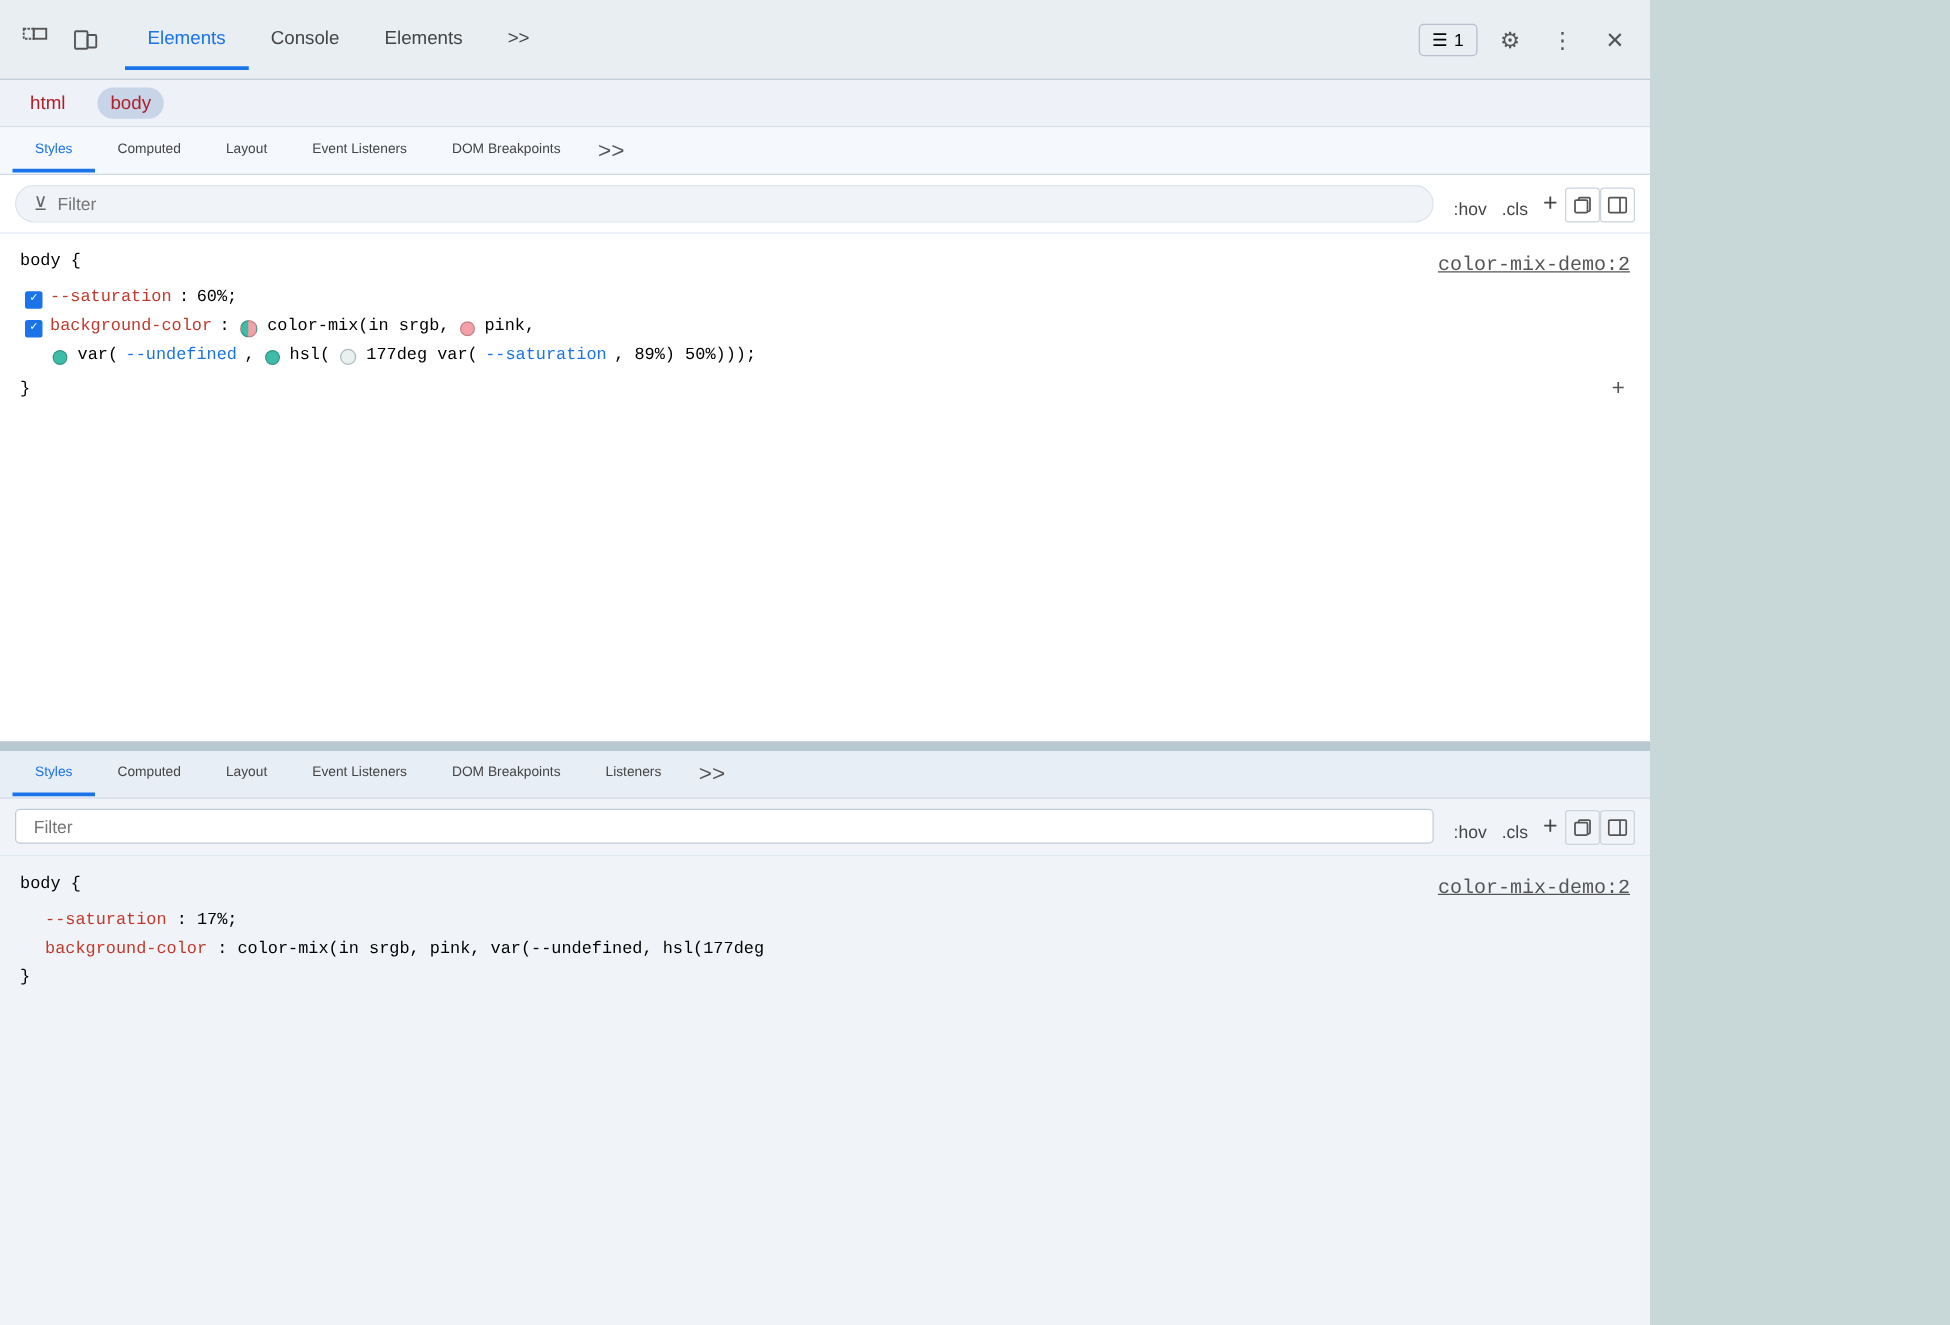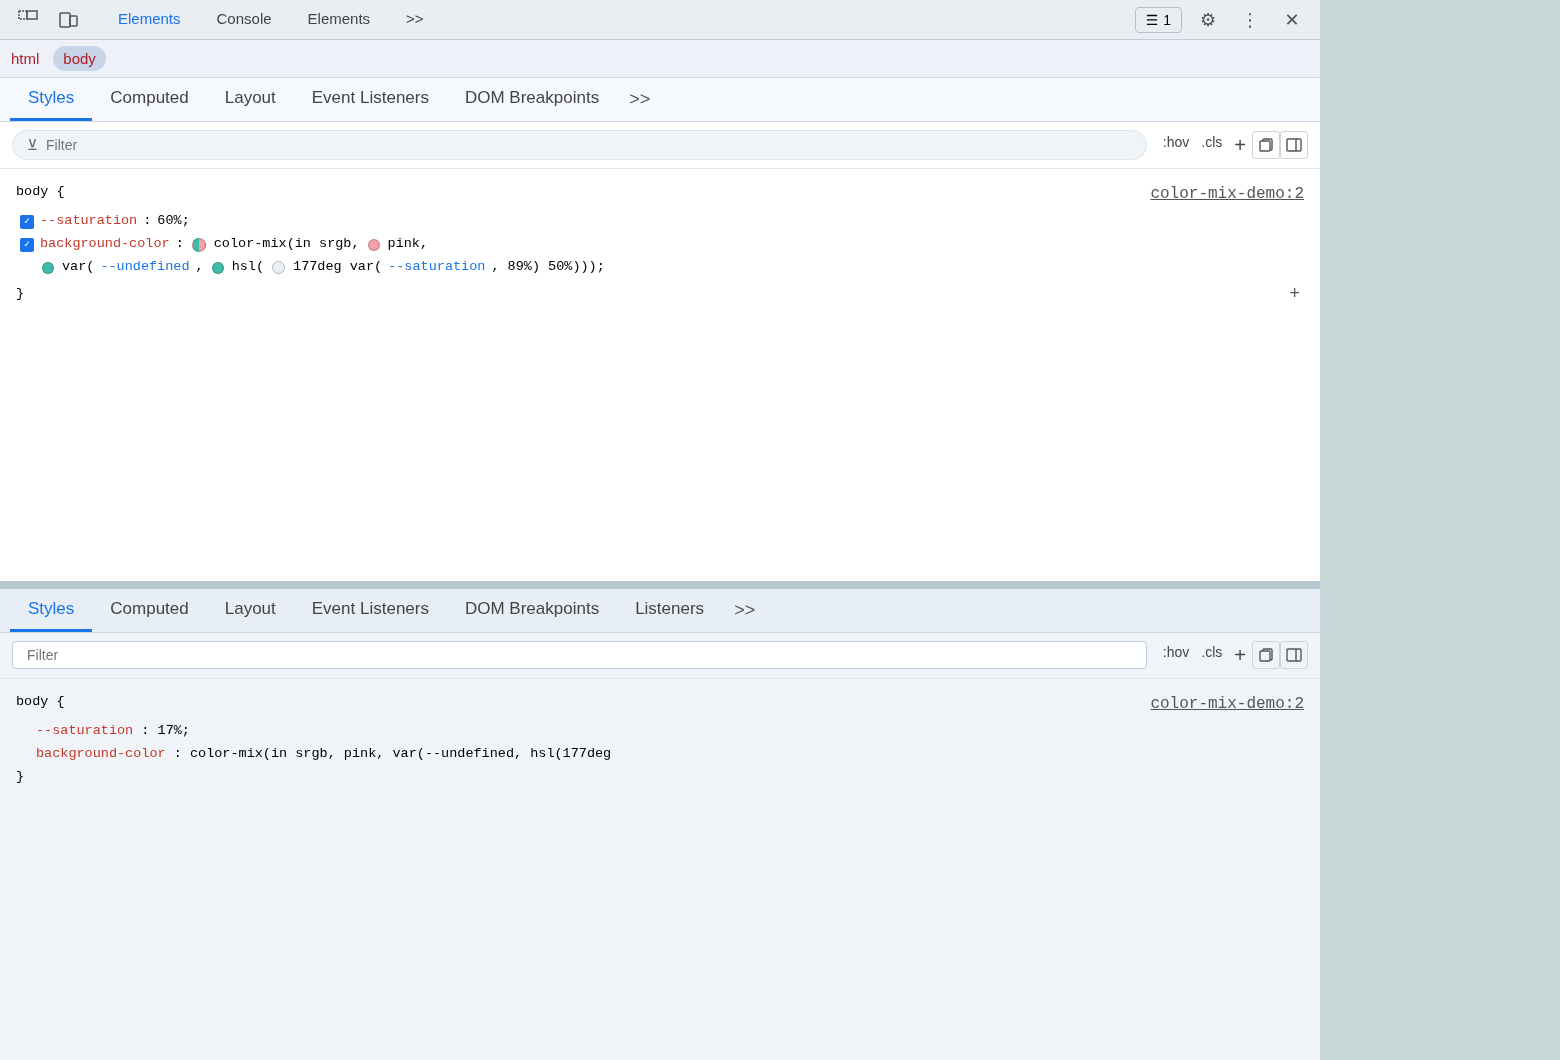--- a/index.html
+++ b/index.html
@@ -12,21 +12,21 @@
       min-height: 1060px;
     }
 
     
     .devtools-topbar {
       background: #e8eef2;
       border-bottom: 1px solid #c0cdd6;
       display: flex;
       align-items: center;
       padding: 15px 12px;
-      height: 40px;
+      height: 64px;
       gap: 8px;
     }
     .devtools-icon-btn {
       width: 32px; height: 32px;
       display: flex; align-items: center; justify-content: center;
       cursor: pointer;
       border-radius: 4px;
       color: #555;
       font-size: 18px;
     }
@@ -72,24 +72,24 @@
       flex: 1;
     }
     .lower-panel {
       background: #f0f4f8;
       flex: 1;
     }
 
     
     .breadcrumb-bar {
       background: #eef2f8;
-      padding: 6px 1px;
-      display: flex;
-      align-items: center;
-      gap: 4px;
+      padding: 6px 14px;
+      display: flex;
+      align-items: center;
+      gap: 16px;
       border-bottom: 1px solid #d0d8e4;
     }
     .breadcrumb-item {
       font-size: 15px;
       padding: 4px 10px;
       border-radius: 14px;
       cursor: pointer;
       color: #b0202a;
       font-weight: 500;
     }
@@ -102,21 +102,21 @@
     .subtabs-bar {
       display: flex;
       align-items: center;
       padding: 0 10px;
       background: #f5f8fc;
       border-bottom: 1px solid #d0d8e4;
       gap: 0;
     }
     .subtab {
       padding: 10px 18px;
-      font-size: 17px;
+      font-size: 11px;
       cursor: pointer;
       color: #444;
       border-bottom: 3px solid transparent;
       white-space: nowrap;
     }
     .subtab.active {
       color: #1a73e8;
       border-bottom: 3px solid #1a73e8;
     }
     .subtab-more {
@@ -160,21 +160,21 @@
       outline: none;
       flex: 1;
       color: #333;
     }
     .filter-funnel {
       color: #666;
       font-size: 15px;
     }
     .filter-actions {
       display: flex;
-      align-items: flex-start;
+      align-items: flex-end;
       gap: 0;
     }
     .filter-action-btn {
       font-size: 14px;
       color: #444;
       cursor: pointer;
       padding: 3px 6px;
       border-radius: 3px;
       font-weight: 500;
     }

